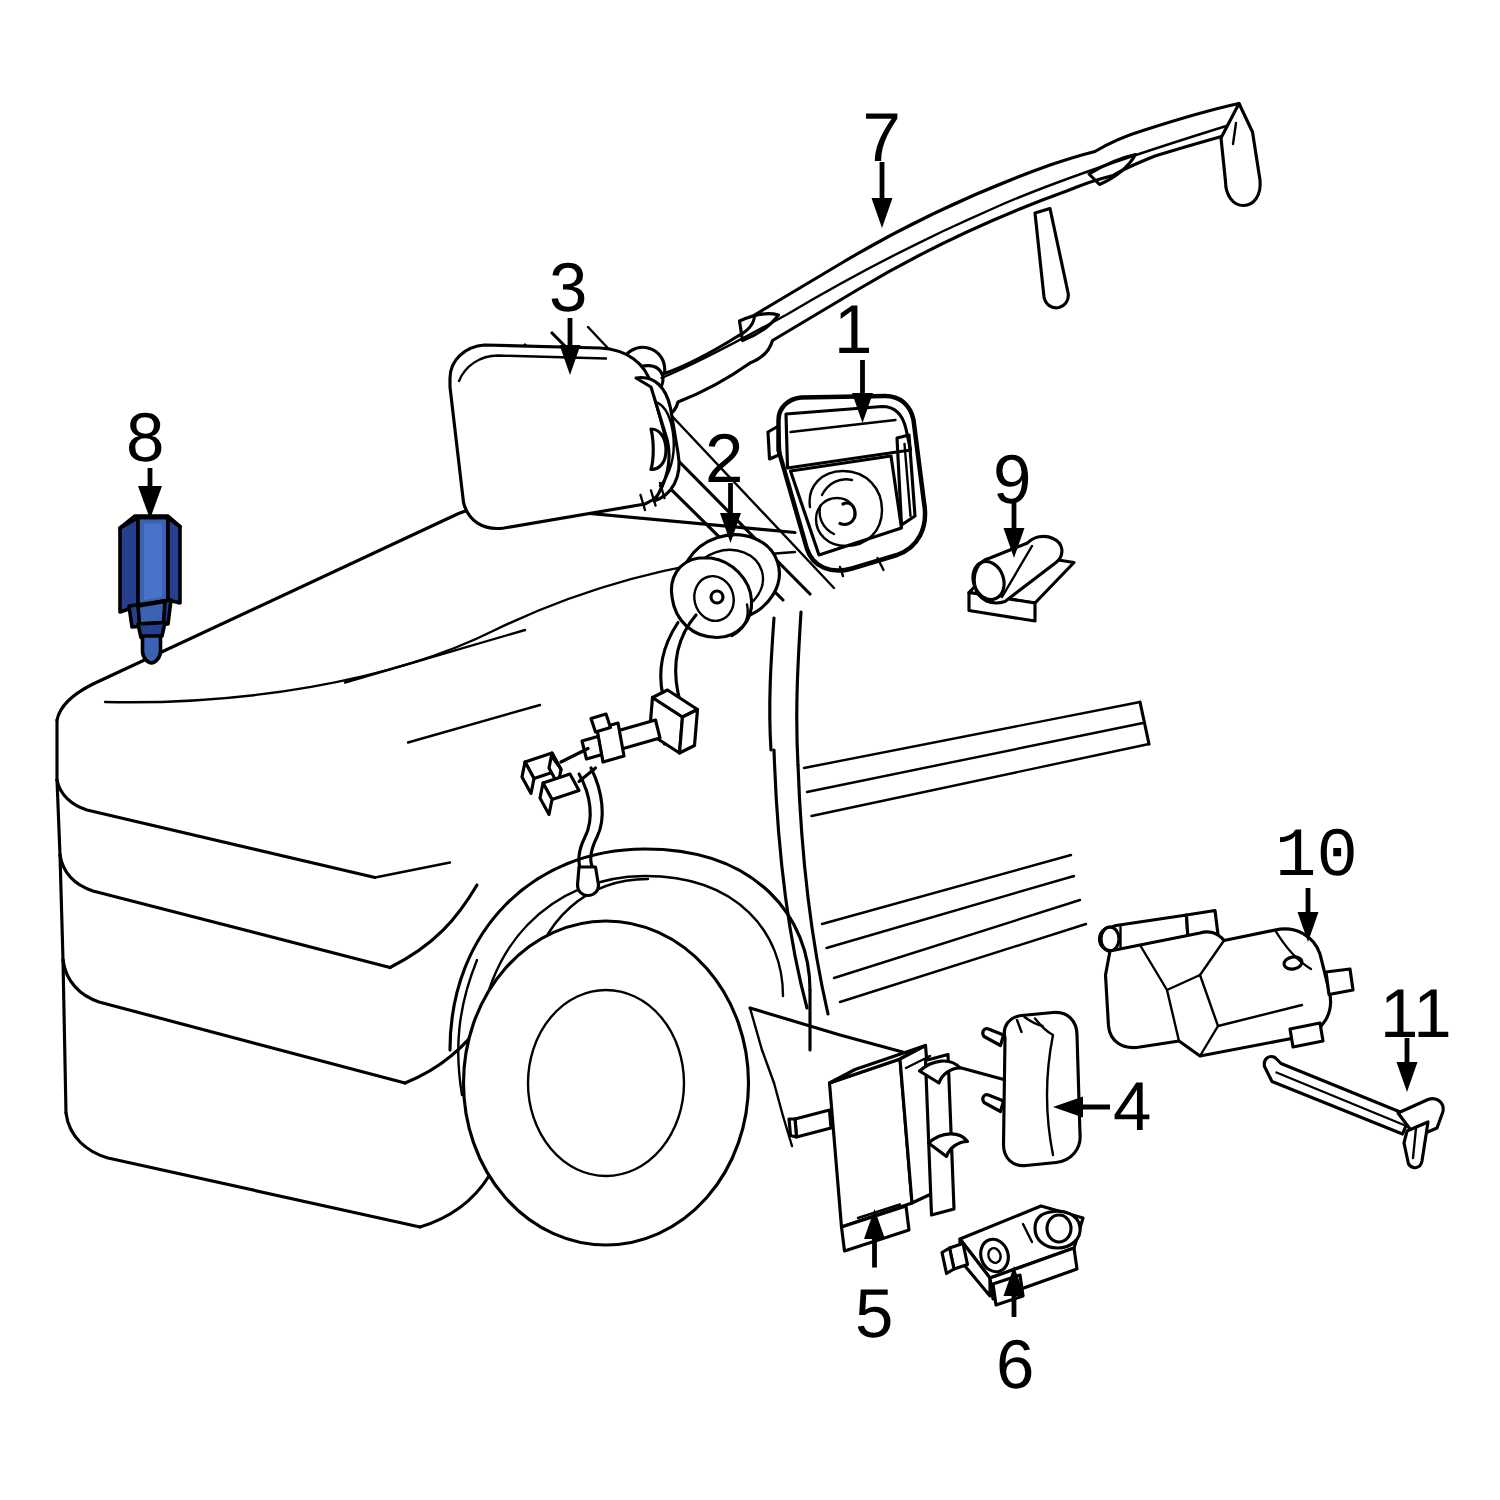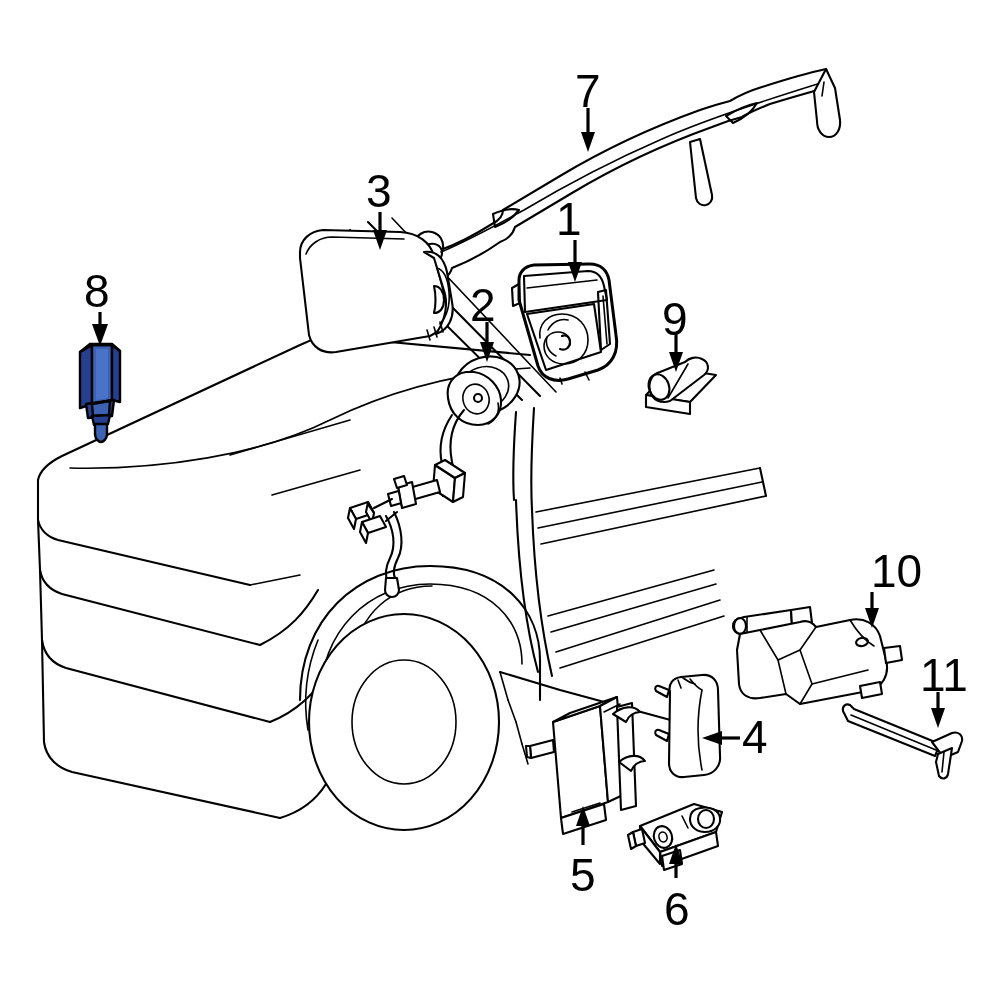--- a/index.html
+++ b/index.html
@@ -436,16 +436,16 @@
 
   <div class="callout" style="left:556px;top:196px;">1</div>
   <div class="callout" style="left:470px;top:282px;">2</div>
   <div class="callout" style="left:366px;top:168px;">3</div>
   <div class="callout" style="left:742px;top:714px;">4</div>
   <div class="callout" style="left:570px;top:852px;">5</div>
   <div class="callout" style="left:664px;top:886px;">6</div>
   <div class="callout" style="left:575px;top:68px;">7</div>
   <div class="callout" style="left:84px;top:268px;">8</div>
   <div class="callout" style="left:662px;top:296px;">9</div>
-  <div class="callout" style="left:871px;top:548px;">10</div>
+  <div class="callout" style="left:850px;top:548px;font-family:Liberation Mono, monospace;">10</div>
   <div class="callout" style="left:920px;top:652px;">11</div>
 
 </div>
 
 </body></html>

